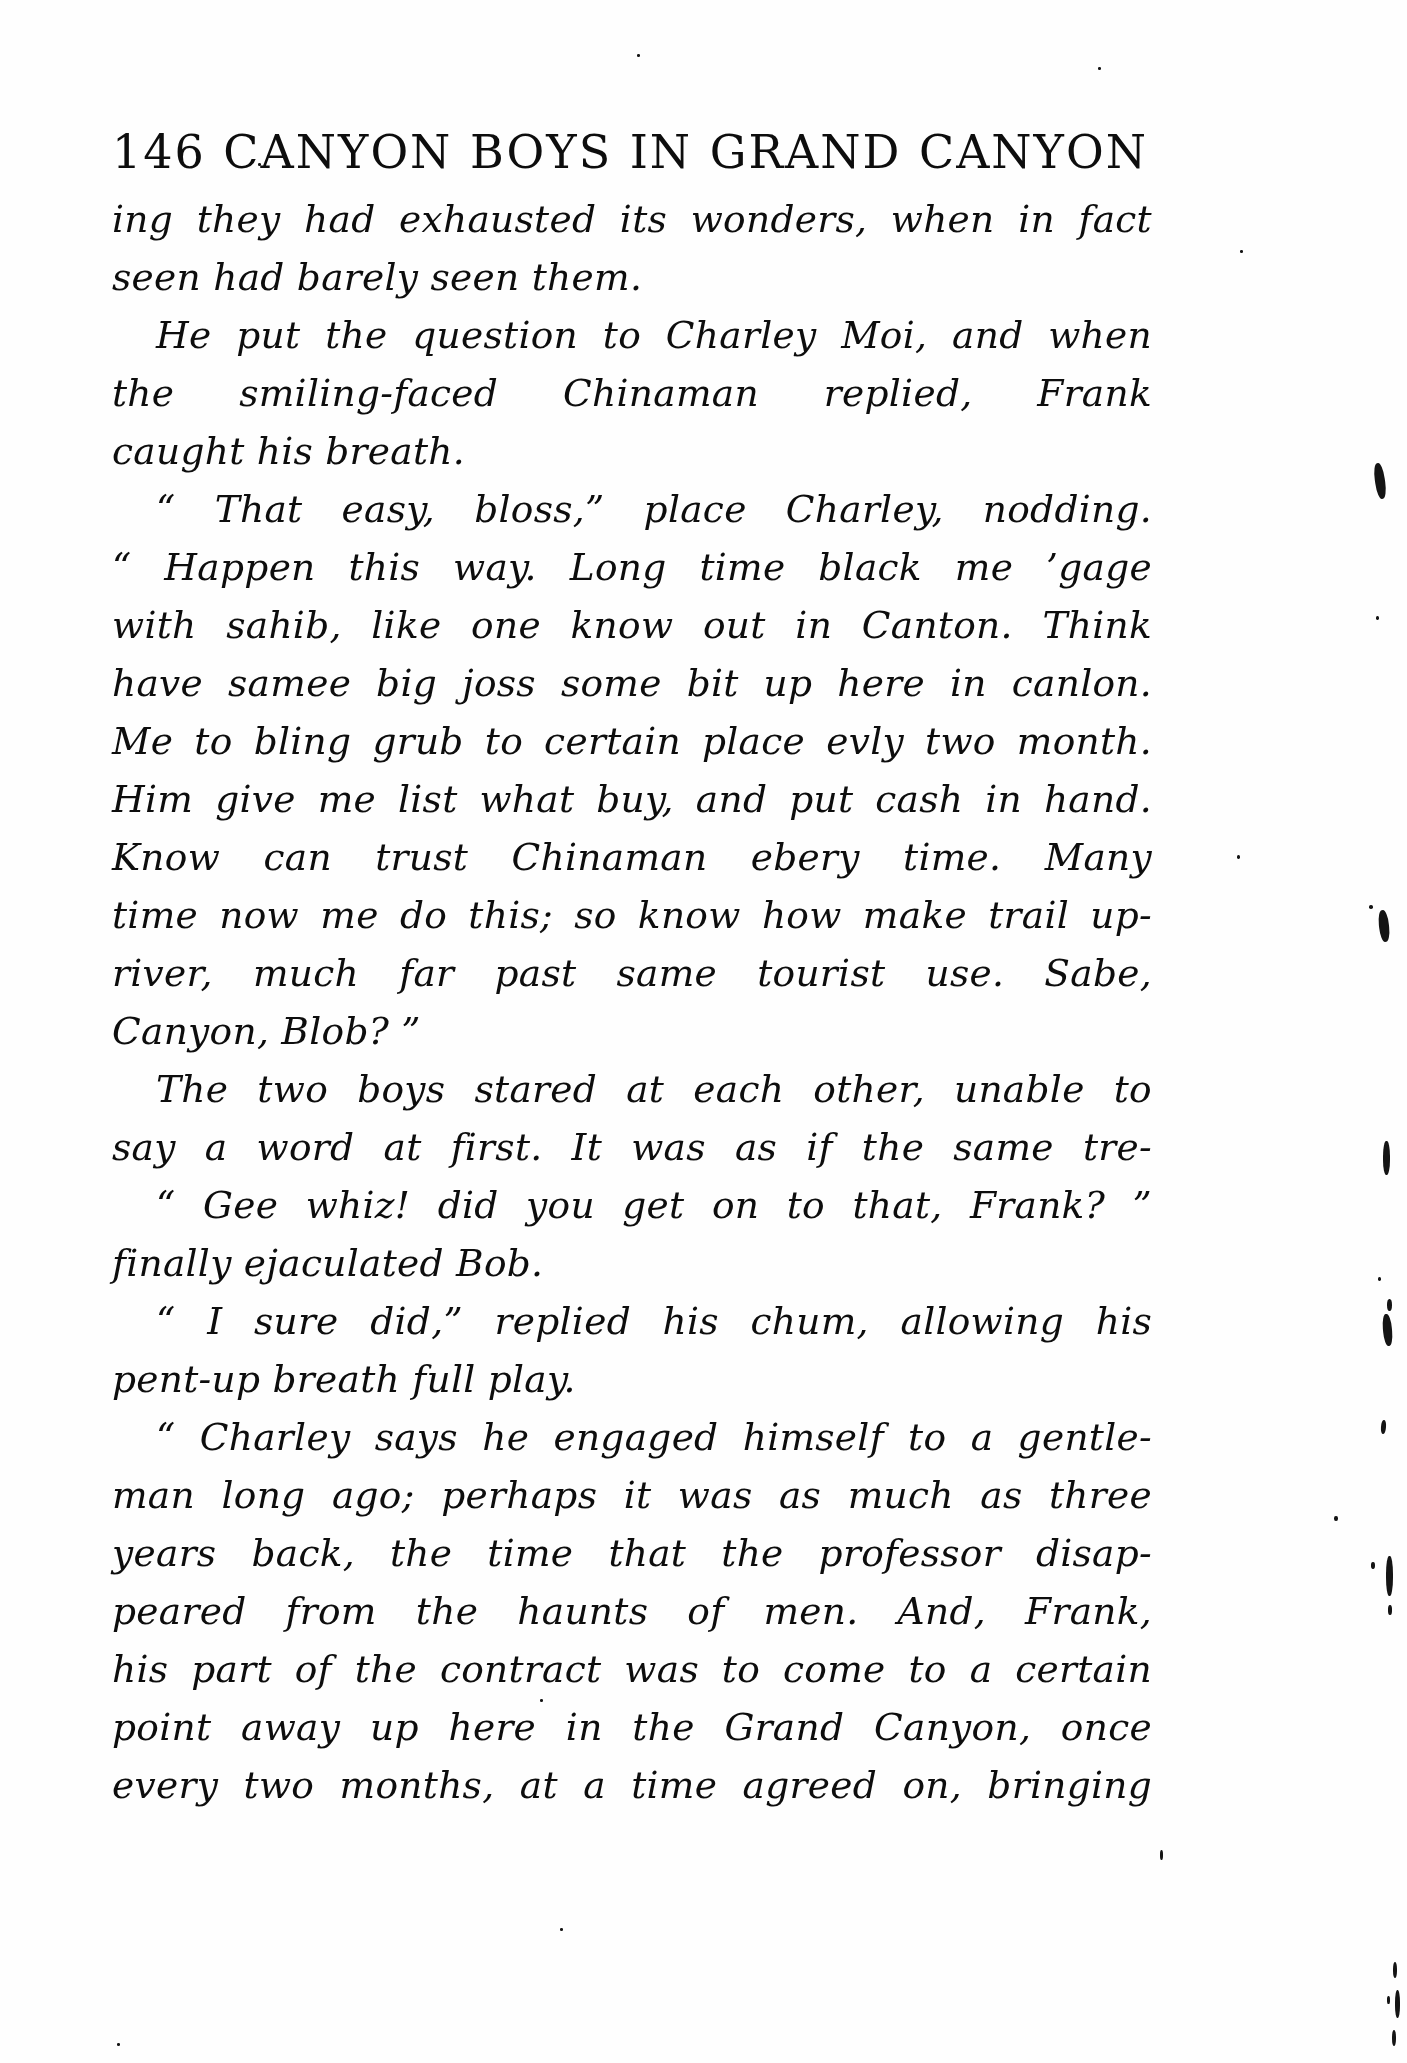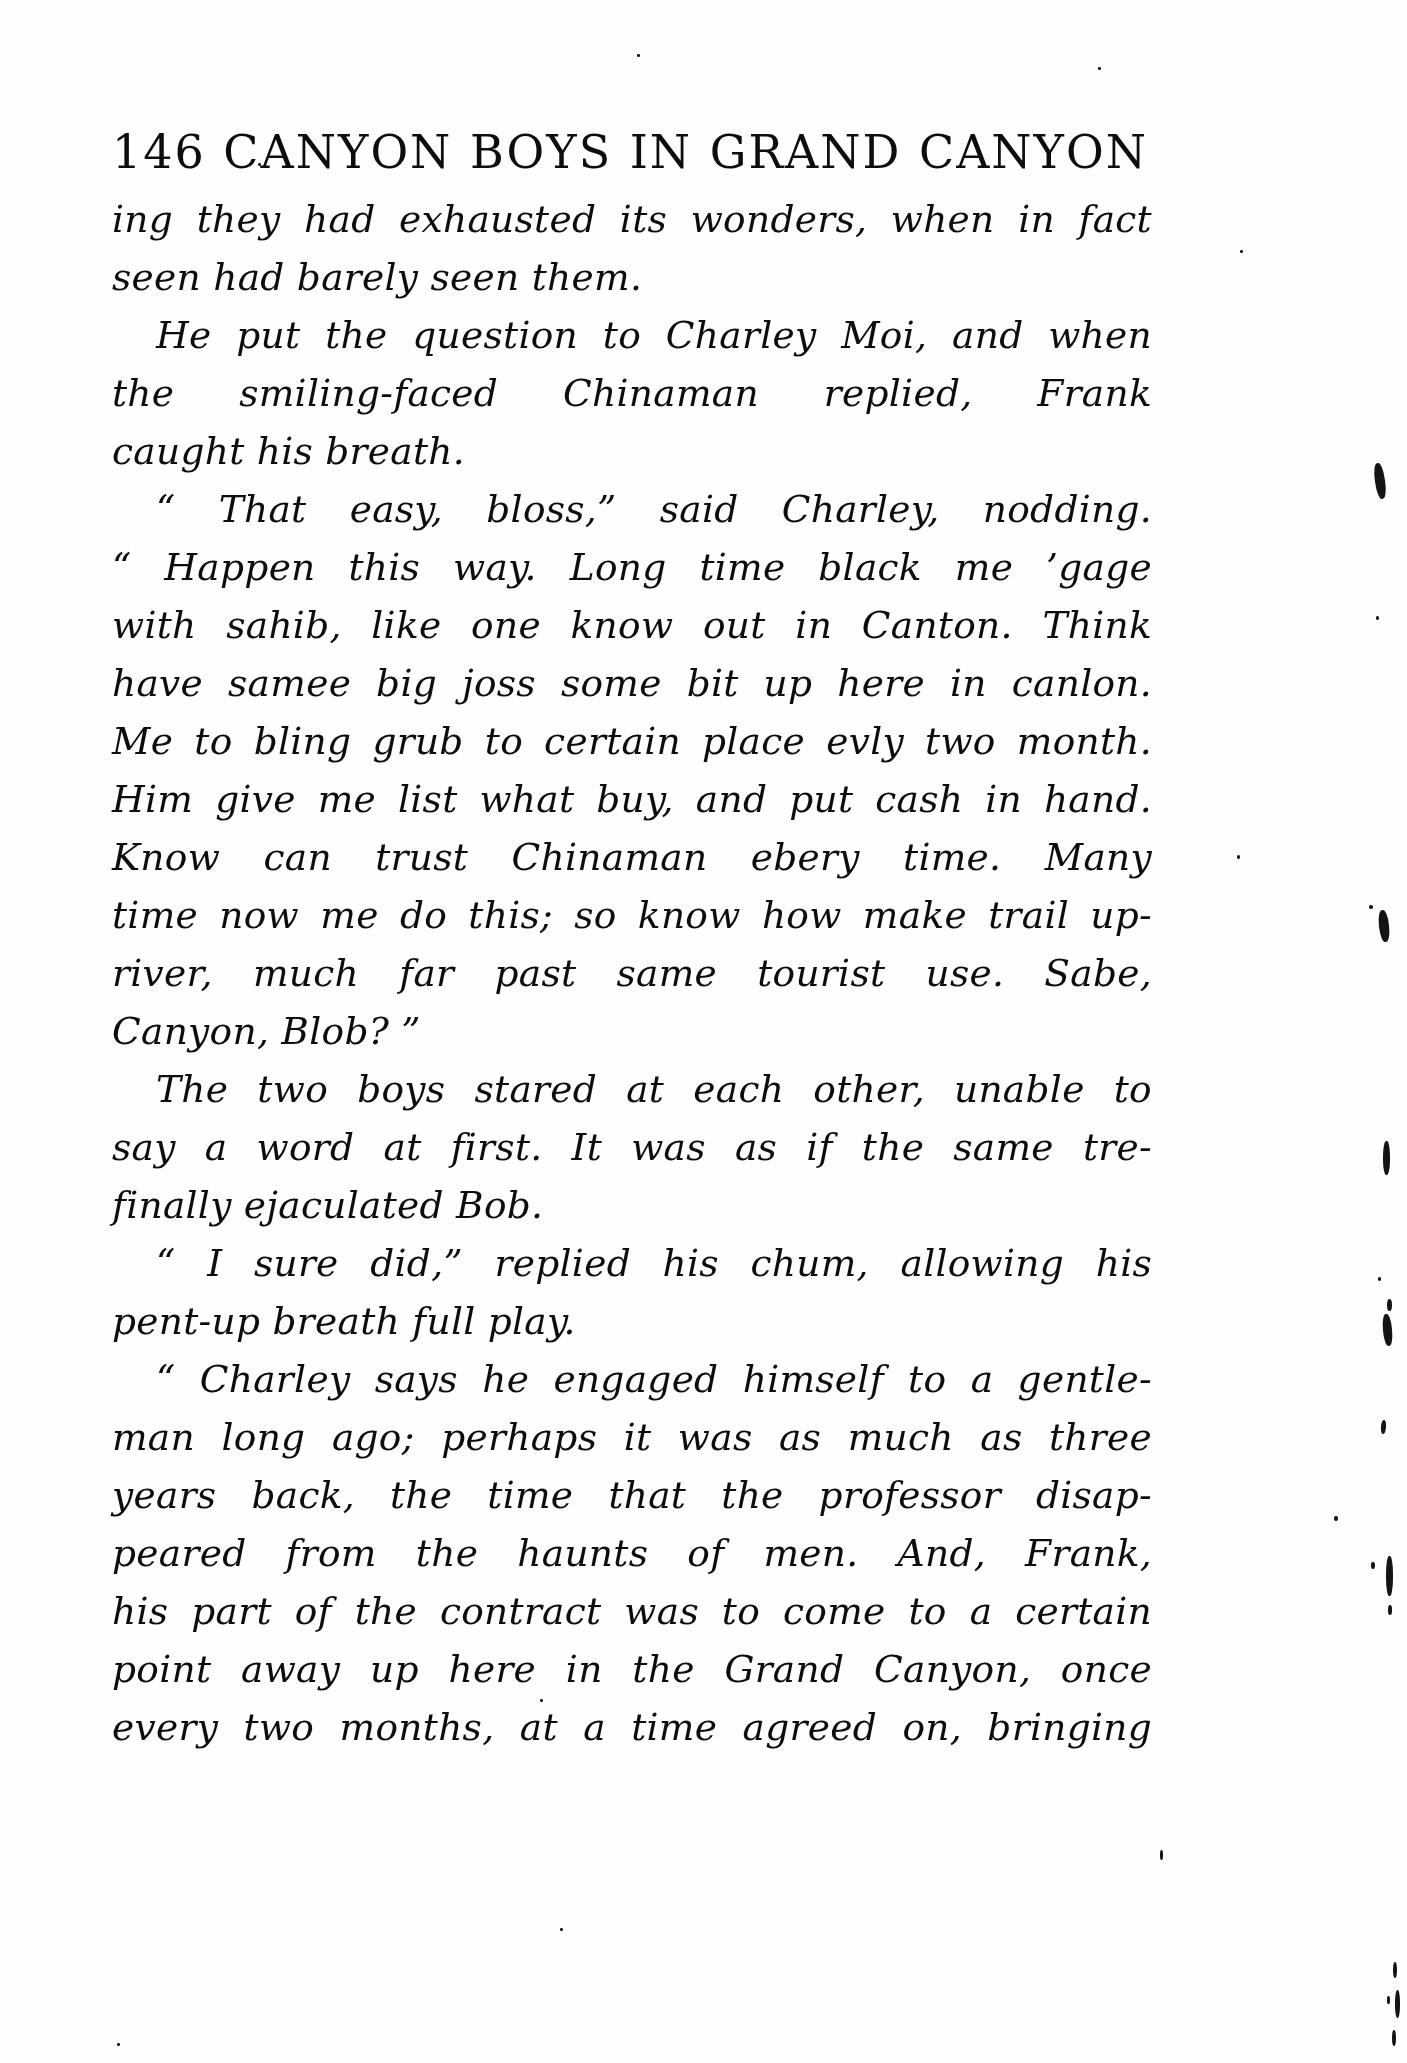--- a/index.html
+++ b/index.html
@@ -44,32 +44,33 @@
     <span>GRAND</span>
     <span>CANYON</span>
   </div>
 
   <div class="text-column">
       <div class="line">ing they had exhausted its wonders, when in fact</div>
       <div class="line no-just">seen had barely seen them.</div>
       <div class="line indent">He put the question to Charley Moi, and when</div>
       <div class="line">the smiling-faced Chinaman replied, Frank</div>
       <div class="line no-just">caught his breath.</div>
-      <div class="line indent">“ That easy, bloss,” said Charley, nodding.</div>
+      <div class="line indent">“ That easy, bloss,” place Charley, nodding.</div>
       <div class="line">“ Happen this way. Long time black me ’gage</div>
       <div class="line">with sahib, like one know out in Canton. Think</div>
       <div class="line">have samee big joss some bit up here in canlon.</div>
       <div class="line">Me to bling grub to certain place evly two month.</div>
       <div class="line">Him give me list what buy, and put cash in hand.</div>
       <div class="line">Know can trust Chinaman ebery time. Many</div>
       <div class="line">time now me do this; so know how make trail up-</div>
       <div class="line">river, much far past same tourist use. Sabe,</div>
       <div class="line no-just">Canyon, Blob? ”</div>
       <div class="line indent">The two boys stared at each other, unable to</div>
       <div class="line">say a word at first. It was as if the same tre-</div>
+      <div class="line indent">“ Gee whiz! did you get on to that, Frank? ”</div>
       <div class="line no-just">finally ejaculated Bob.</div>
       <div class="line indent">“ I sure did,” replied his chum, allowing his</div>
       <div class="line no-just">pent-up breath full play.</div>
       <div class="line indent">“ Charley says he engaged himself to a gentle-</div>
       <div class="line">man long ago; perhaps it was as much as three</div>
       <div class="line">years back, the time that the professor disap-</div>
       <div class="line">peared from the haunts of men. And, Frank,</div>
       <div class="line">his part of the contract was to come to a certain</div>
       <div class="line">point away up here in the Grand Canyon, once</div>
       <div class="line">every two months, at a time agreed on, bringing</div>

